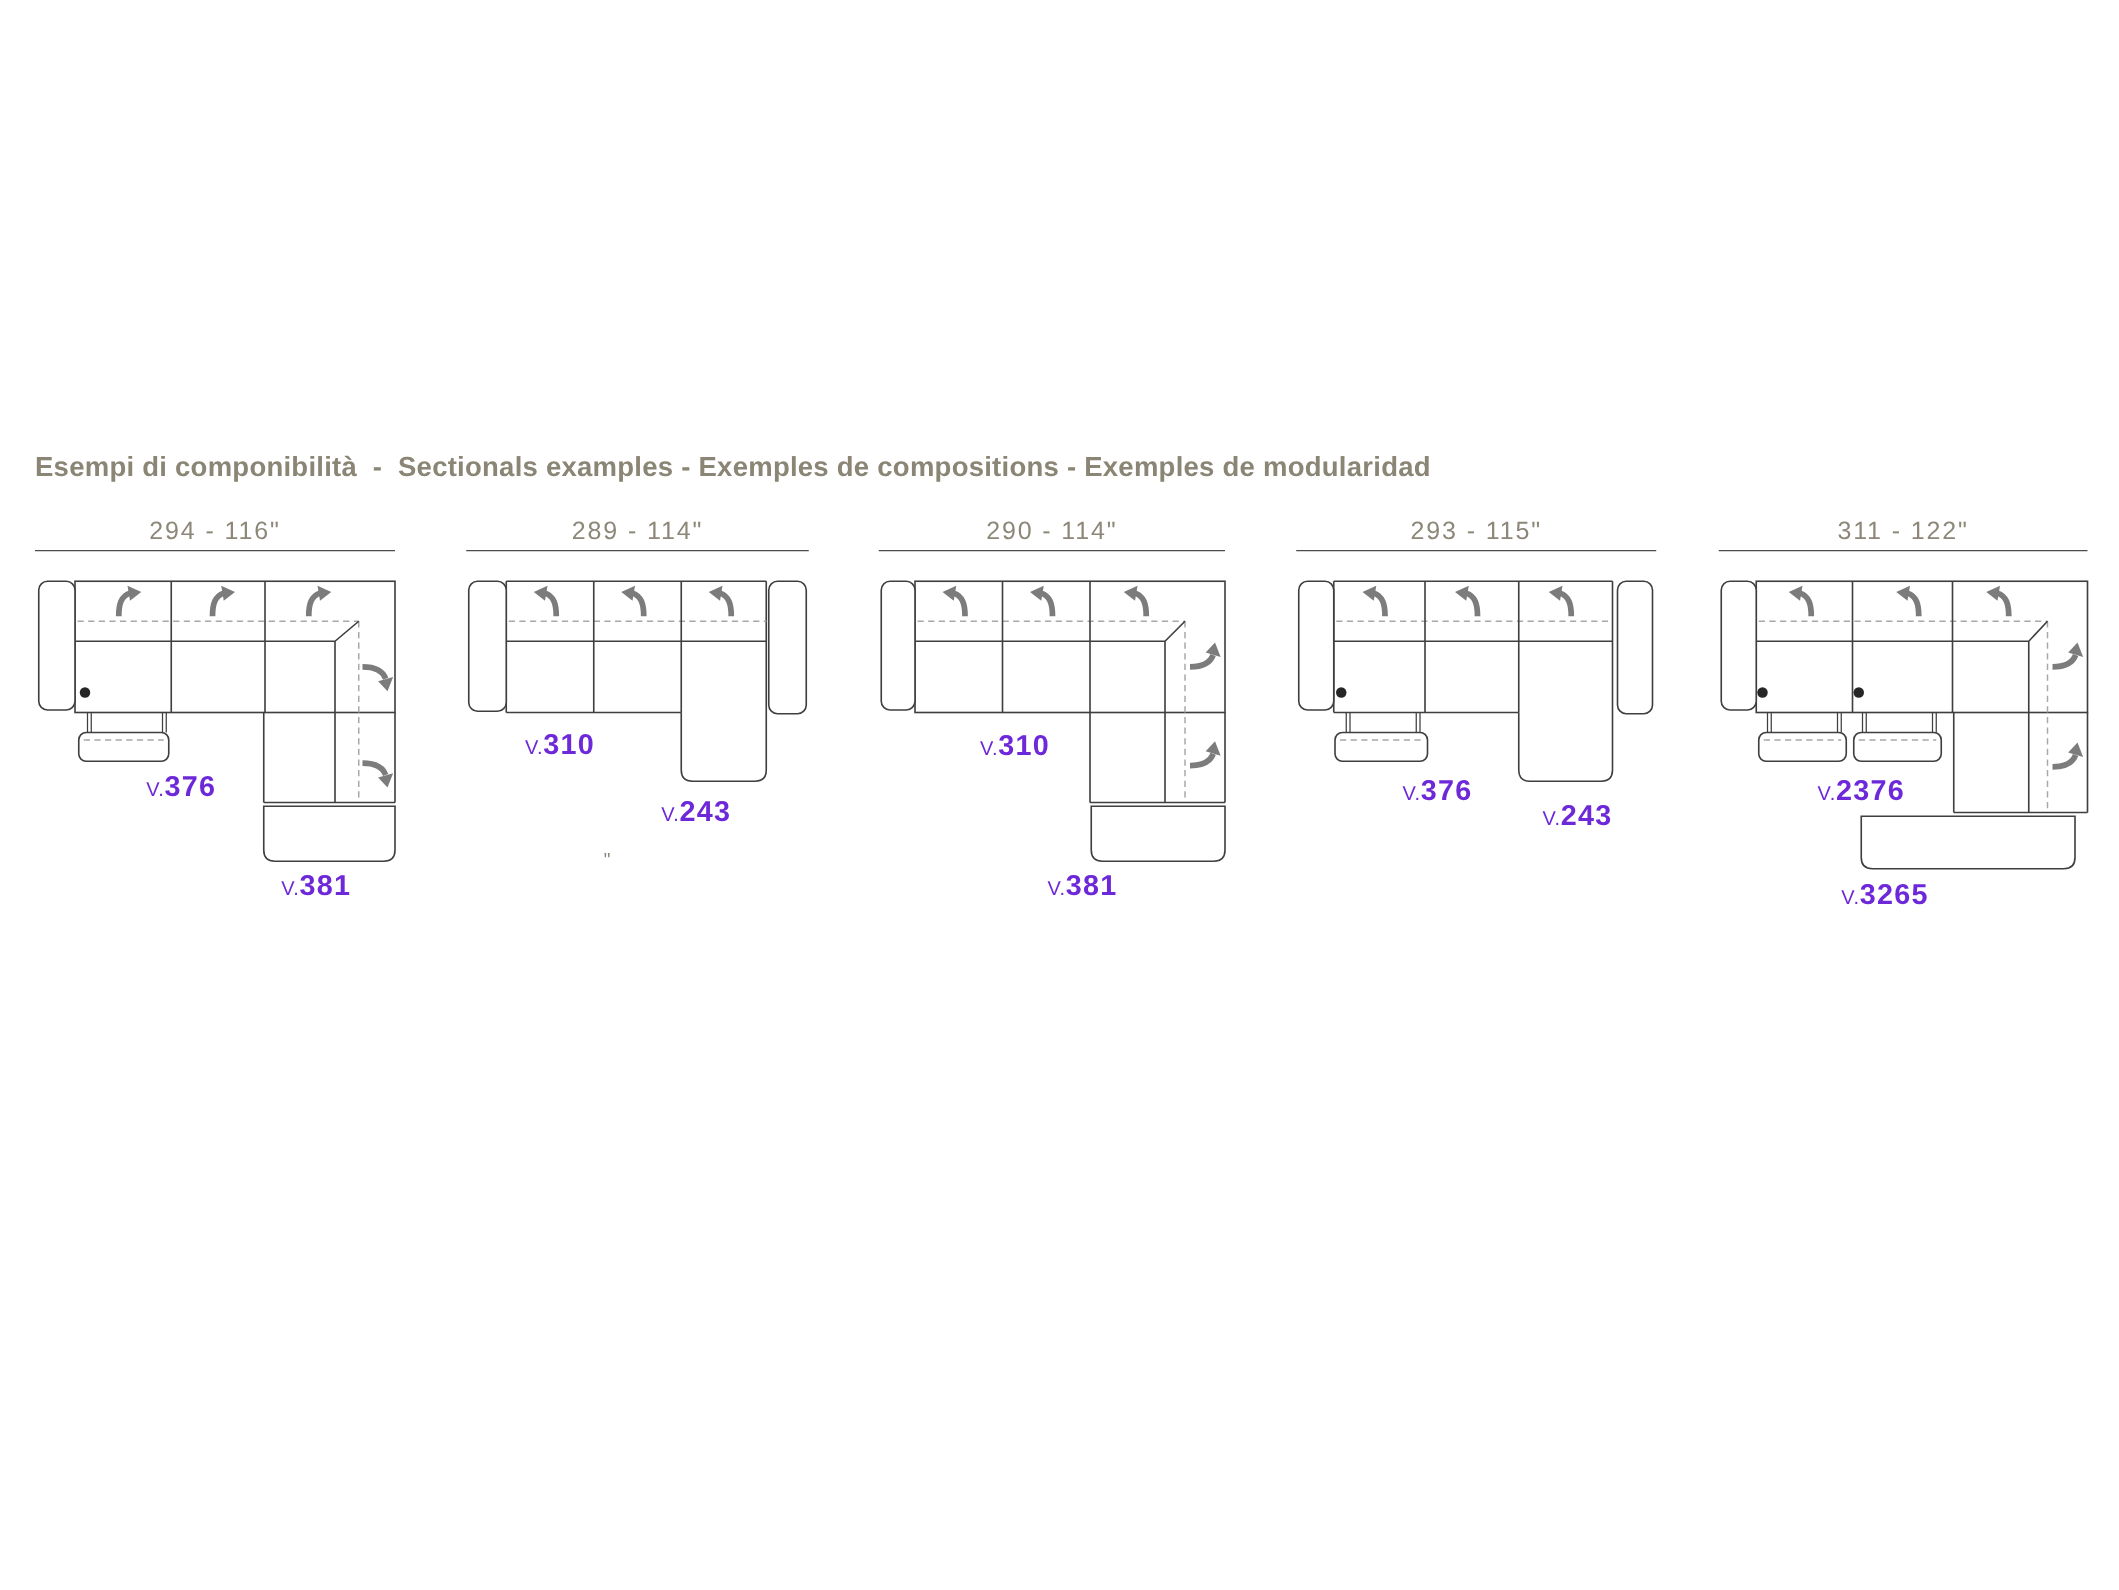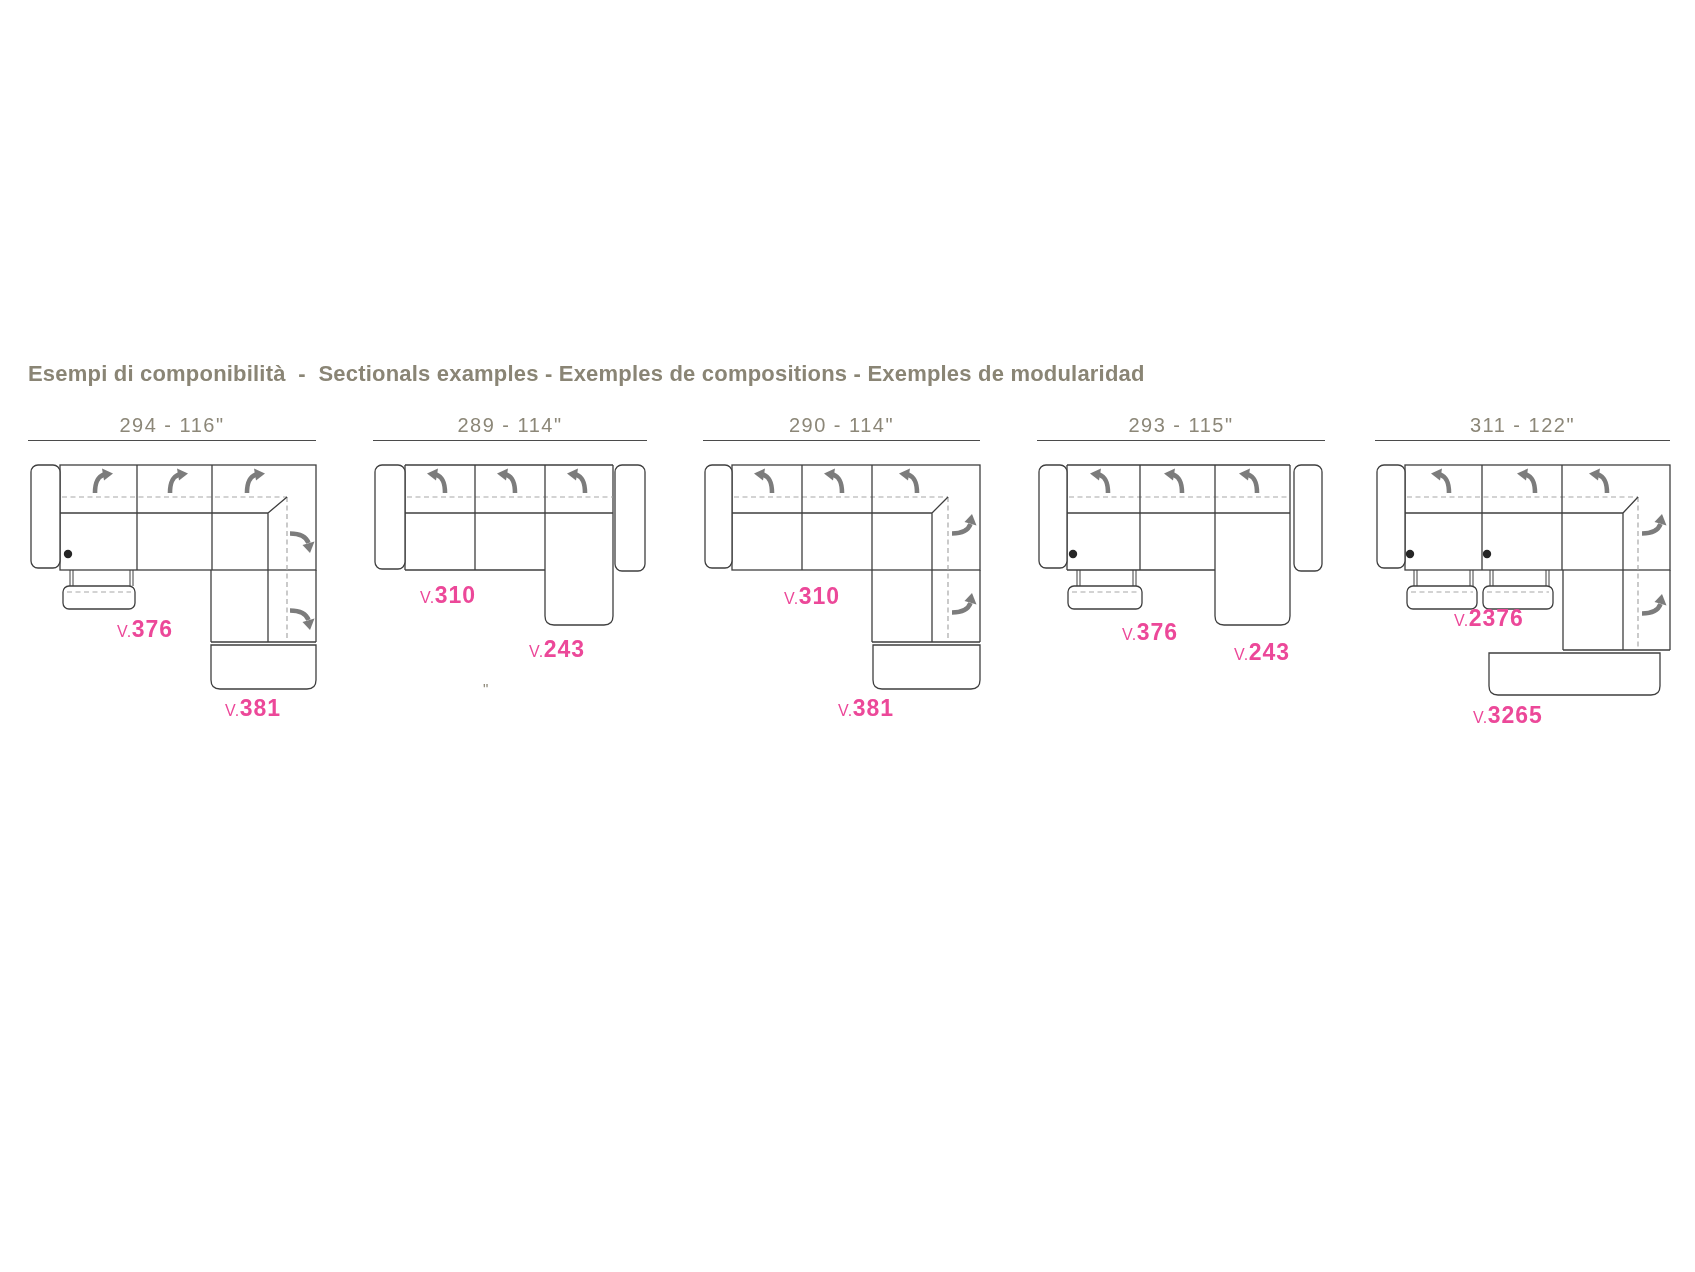--- a/index.html
+++ b/index.html
@@ -17,21 +17,21 @@
   }
   .dim{
     position:absolute;top:414px;height:26px;
     border-bottom:1.6px solid #4b4b4b;
     text-align:center;
     font-size:20px;color:#8c8778;letter-spacing:1.5px;
   }
   .dgm{position:absolute;}
   .vlabel{
     position:absolute;transform:translateX(-50%);
-    color:#ec4899;white-space:nowrap;text-align:center;
+    color:#6d28d9;white-space:nowrap;text-align:center;
   }
   .vp{font-size:16px;letter-spacing:.5px;}
   .vn{font-size:23px;font-weight:700;letter-spacing:1px;}
   .stray{
     position:absolute;left:483px;top:680px;
     font-size:15px;color:#8a8575;
   }
   svg .ln{stroke:#3f3f3f;stroke-width:1.3;fill:none;}
   svg .bx{stroke:#3f3f3f;stroke-width:1.3;fill:#ffffff;}
   svg .dsh{stroke:#a8a8a8;stroke-width:1.2;fill:none;stroke-dasharray:5 3.5;}
@@ -195,18 +195,18 @@
 
   <div class="vlabel" style="left:448px;top:582px"><span class="vp">V.</span><span class="vn">310</span></div>
   <div class="vlabel" style="left:557px;top:636px"><span class="vp">V.</span><span class="vn">243</span></div>
 
   <div class="vlabel" style="left:812px;top:583px"><span class="vp">V.</span><span class="vn">310</span></div>
   <div class="vlabel" style="left:866px;top:695px"><span class="vp">V.</span><span class="vn">381</span></div>
 
   <div class="vlabel" style="left:1150px;top:619px"><span class="vp">V.</span><span class="vn">376</span></div>
   <div class="vlabel" style="left:1262px;top:639px"><span class="vp">V.</span><span class="vn">243</span></div>
 
-  <div class="vlabel" style="left:1489px;top:605px"><span class="vp">V.</span><span class="vn">2376</span></div>
+  <div class="vlabel" style="left:1489px;top:619px"><span class="vp">V.</span><span class="vn">2376</span></div>
   <div class="vlabel" style="left:1508px;top:702px"><span class="vp">V.</span><span class="vn">3265</span></div>
 
   <div class="stray">"</div>
 
 </div>
 
 </body></html>

